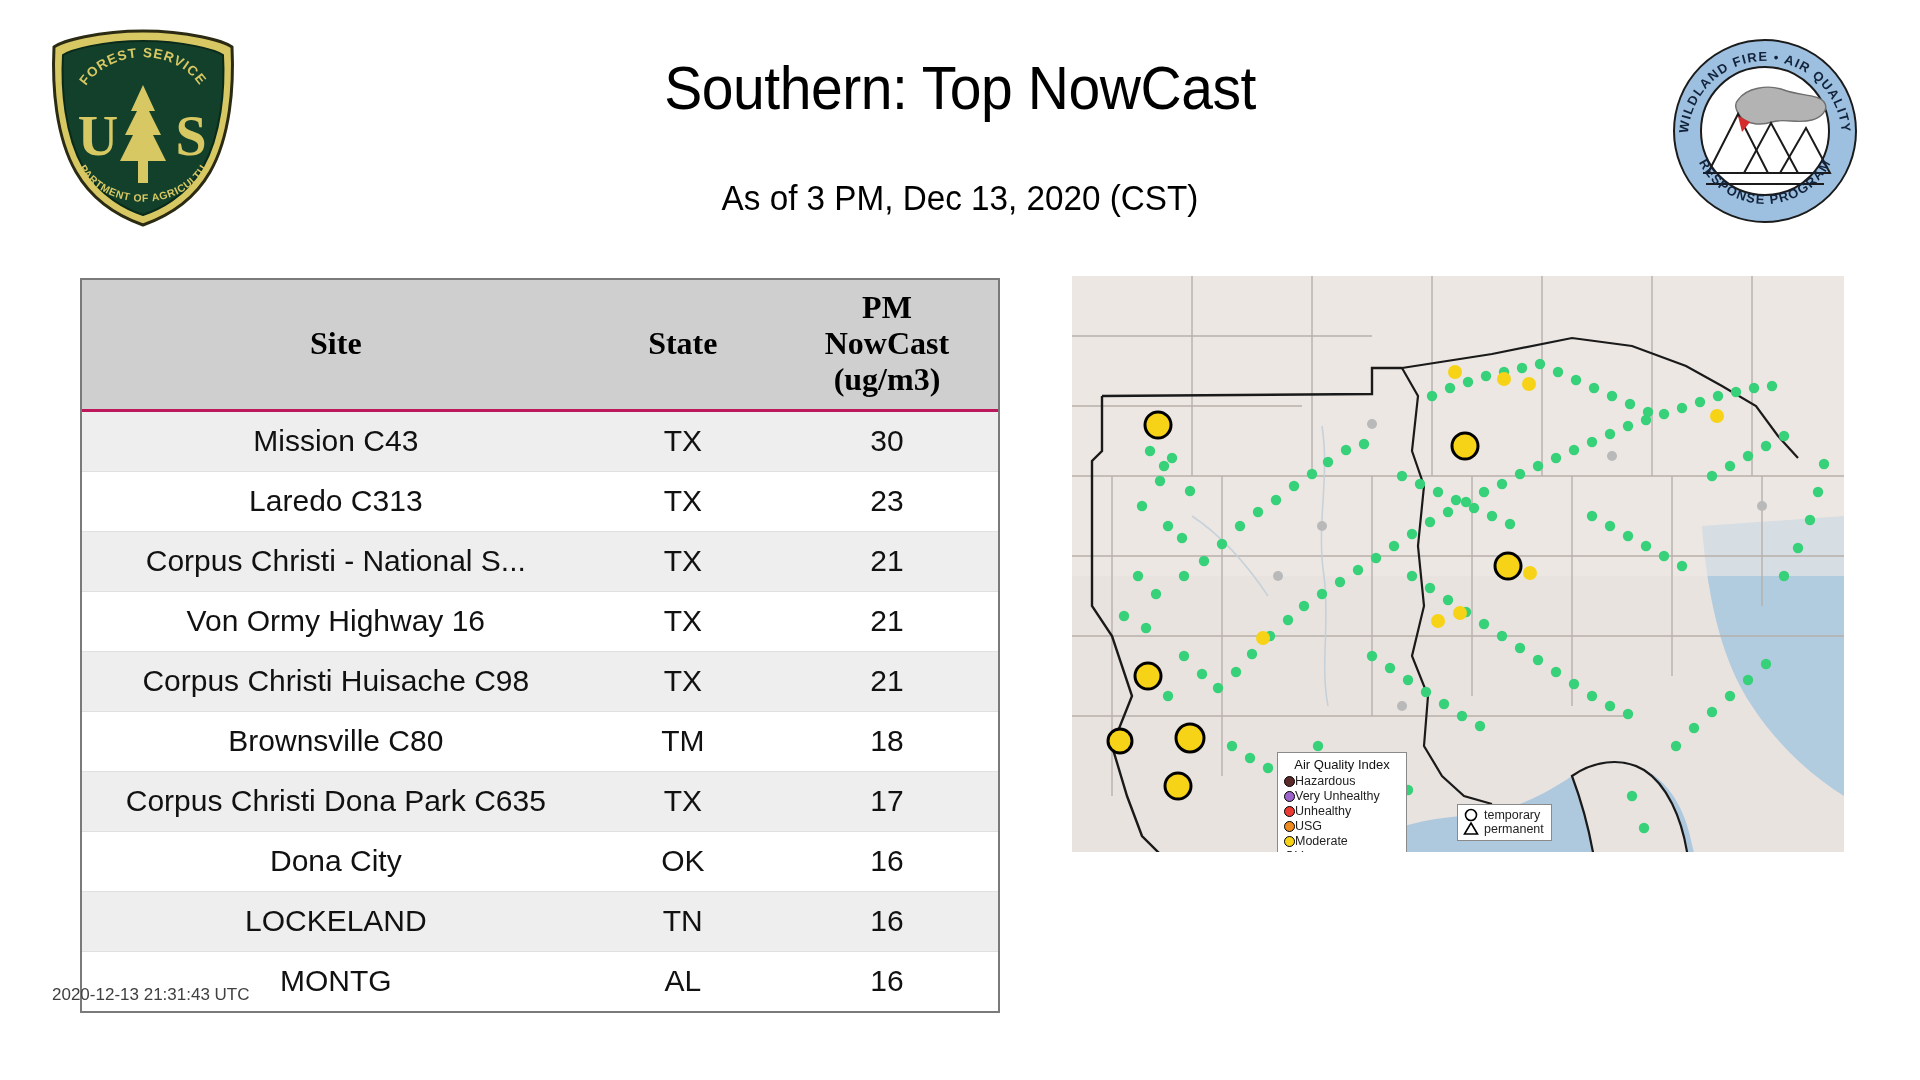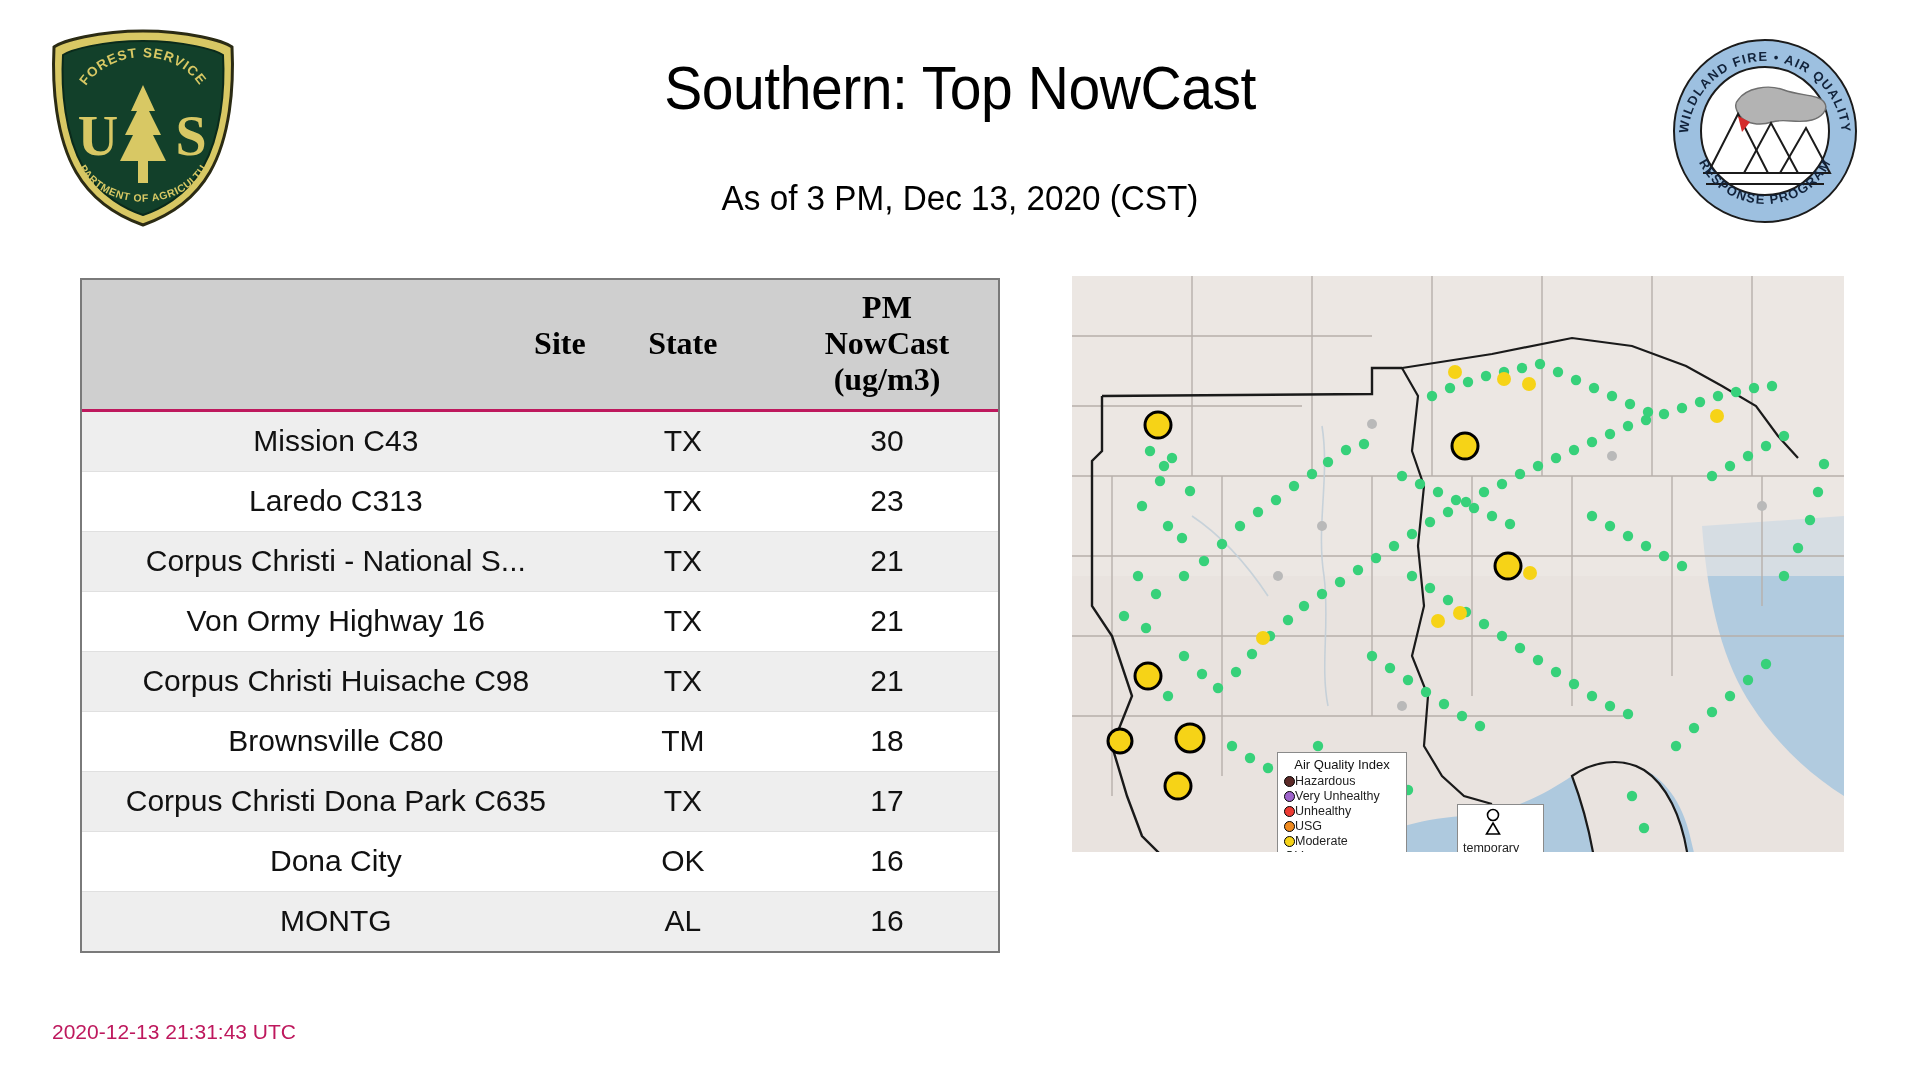--- a/index.html
+++ b/index.html
@@ -48,43 +48,43 @@
     border-bottom: 3px solid #be185d;
     font-family: "Liberation Serif", serif;
     font-weight: bold;
     font-size: 32px;
     color: #000;
     padding: 10px 4px 12px 4px;
     text-align: center;
     vertical-align: middle;
     line-height: 1.12;
   }
-  table.nowcast thead th.c-site  { width: 56%; text-align: right; }
+  table.nowcast thead th.c-site  { width: 56%; }
   table.nowcast thead th.c-state { width: 20%; }
   table.nowcast thead th.c-pm    { width: 24%; }
   table.nowcast tbody td {
     font-family: Liberation Sans, sans-serif;
     font-size: 30px;
     color: #111;
     text-align: center;
     padding: 12px 4px 13px 4px;
     border-bottom: 1px solid #e0e0e0;
     white-space: nowrap;
     overflow: hidden;
   }
   table.nowcast tbody tr:nth-child(odd)  td { background: #eeeeee; }
   table.nowcast tbody tr:nth-child(even) td { background: #ffffff; }
   table.nowcast tbody tr:last-child td { border-bottom: none; }
   .hdr-line { display:block; }
 
   
   .timestamp {
-    position: absolute; left: 52px; top: 1020px;
+    position: absolute; left: 52px; top: 985px;
     font-family: "Liberation Sans", sans-serif;
-    font-size: 21px; color: #be185d;
+    font-size: 17px; color: #404040;
   }
 
   
   .map-wrap {
     position: absolute; left: 1072px; top: 276px;
     width: 772px; height: 576px;
     overflow: hidden;
     background: #e9e3df;
     border: 0;
   }
@@ -106,24 +106,24 @@
   }
   .aqi-row { display: flex; align-items: center; line-height: 15px; height:15px; }
   .aqi-dot {
     width: 11px; height: 11px; border-radius: 50%;
     border: 1.4px solid #000; flex: 0 0 auto; box-sizing: border-box;
   }
   .sym-legend {
     position: absolute; left: 385px; top: 528px;
     background: #ffffff;
     border: 1px solid #8a8a8a;
-    padding: 3px 20px 4px 5px;
+    padding: 3px 7px 4px 5px;
     font-family: "Liberation Sans", sans-serif;
     font-size: 12.5px; color: #222;
-    display: flex; align-items: center; gap: 5px; flex-direction: column;
+    display: flex; align-items: center; gap: 5px;
   }
   .sym-col { display:flex; flex-direction:column; gap:0px; }
   .sym-labels { display:flex; flex-direction:column; line-height:14px; }
 </style>
 </head>
 <body>
 
 <div id="stage">
 
   <div class="usfs-logo">
@@ -230,20 +230,25 @@
             <td>18</td>
           </tr>
           <tr>
             <td>Corpus Christi Dona Park C635</td>
             <td>TX</td>
             <td>17</td>
           </tr>
           <tr>
             <td>Dona City</td>
             <td>OK</td>
+            <td>16</td>
+          </tr>
+          <tr>
+            <td>LOCKELAND</td>
+            <td>TN</td>
             <td>16</td>
           </tr>
           <tr>
             <td>MONTG</td>
             <td>AL</td>
             <td>16</td>
           </tr>
         </tbody>
     </table>
   </div>

